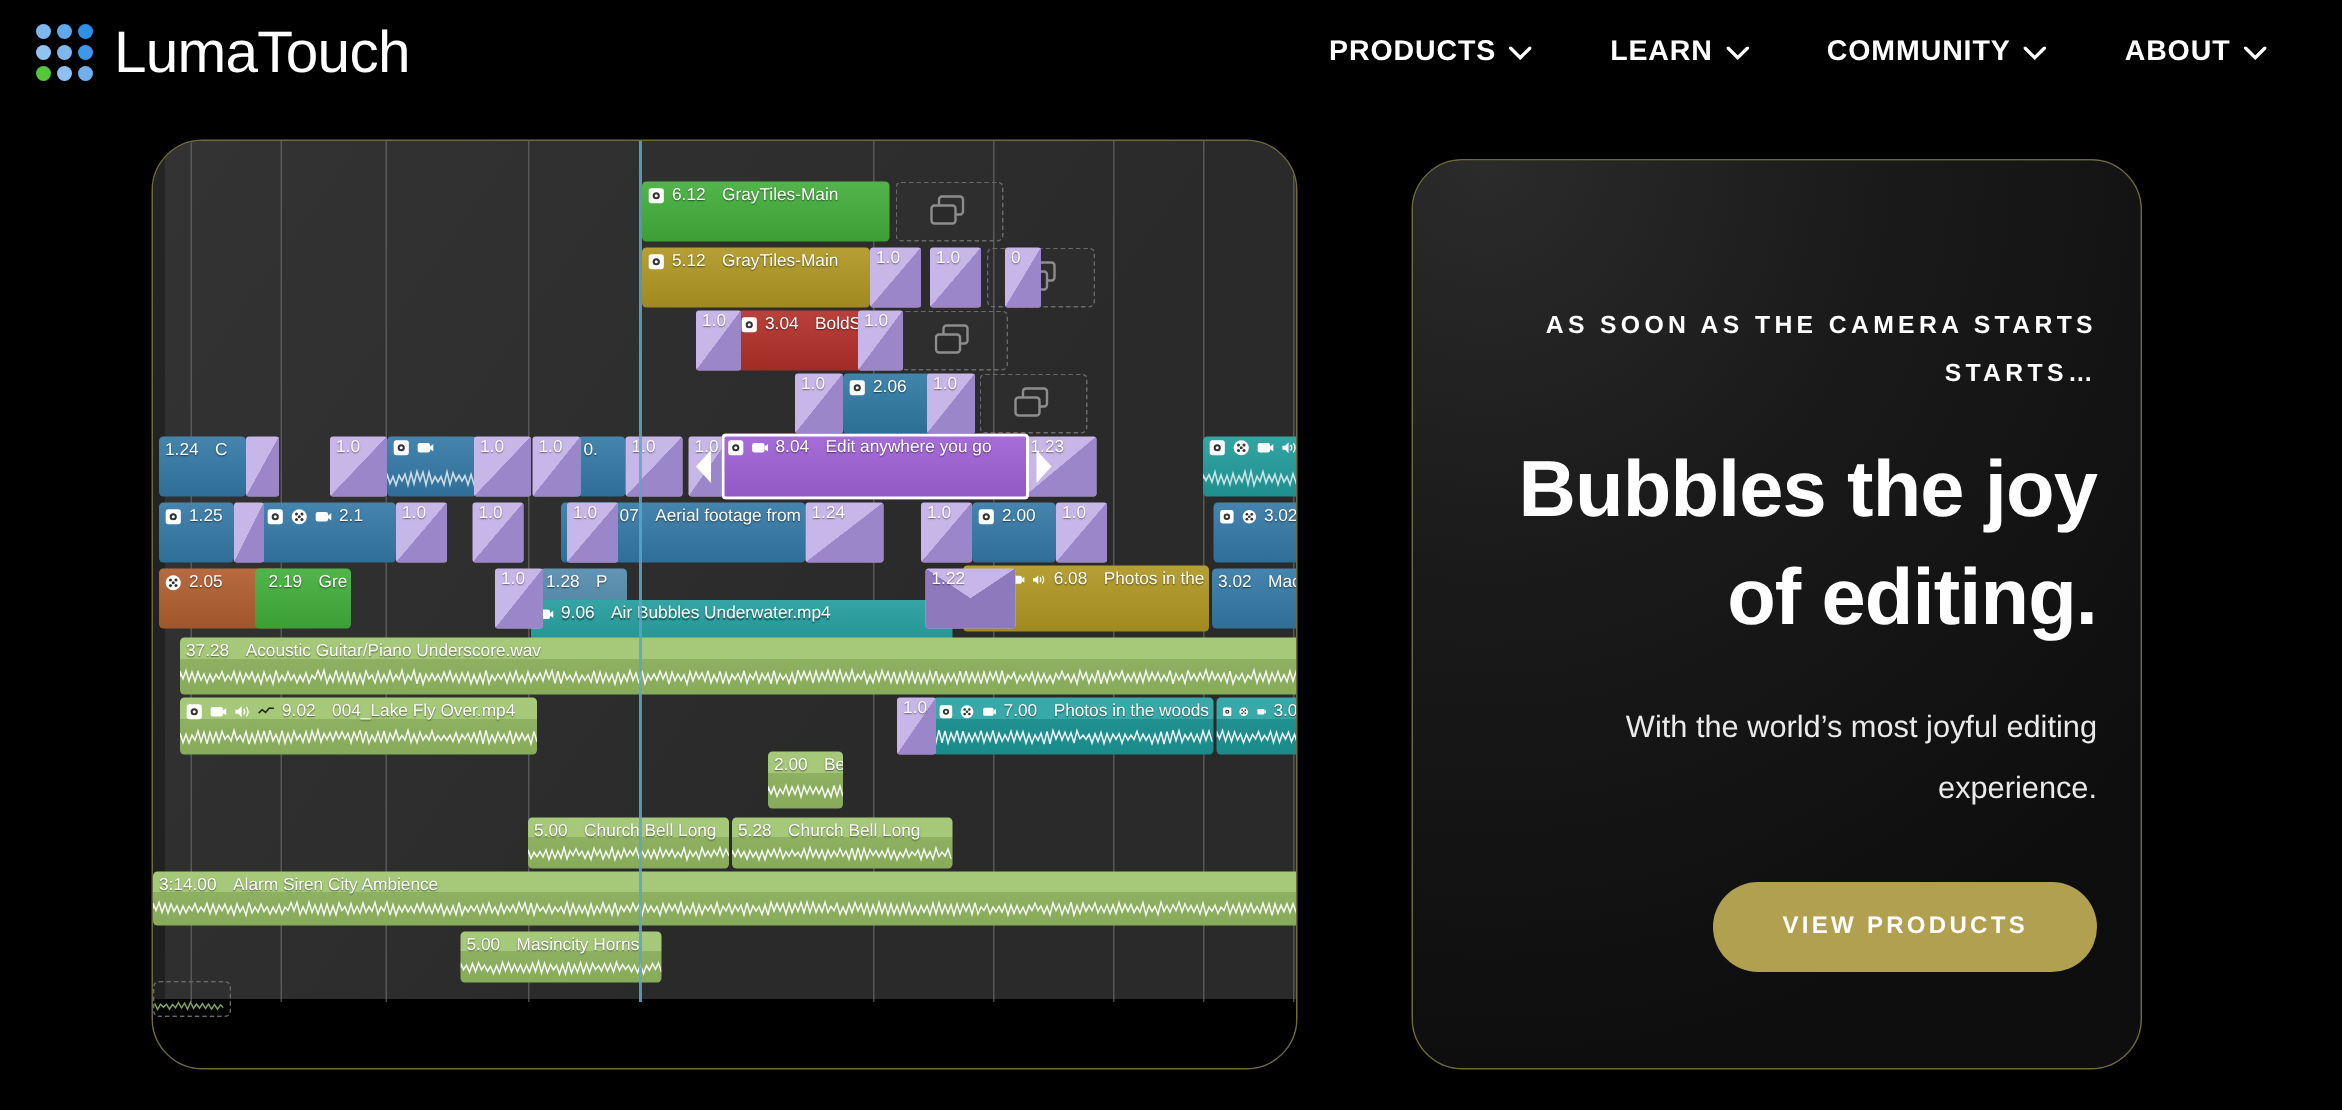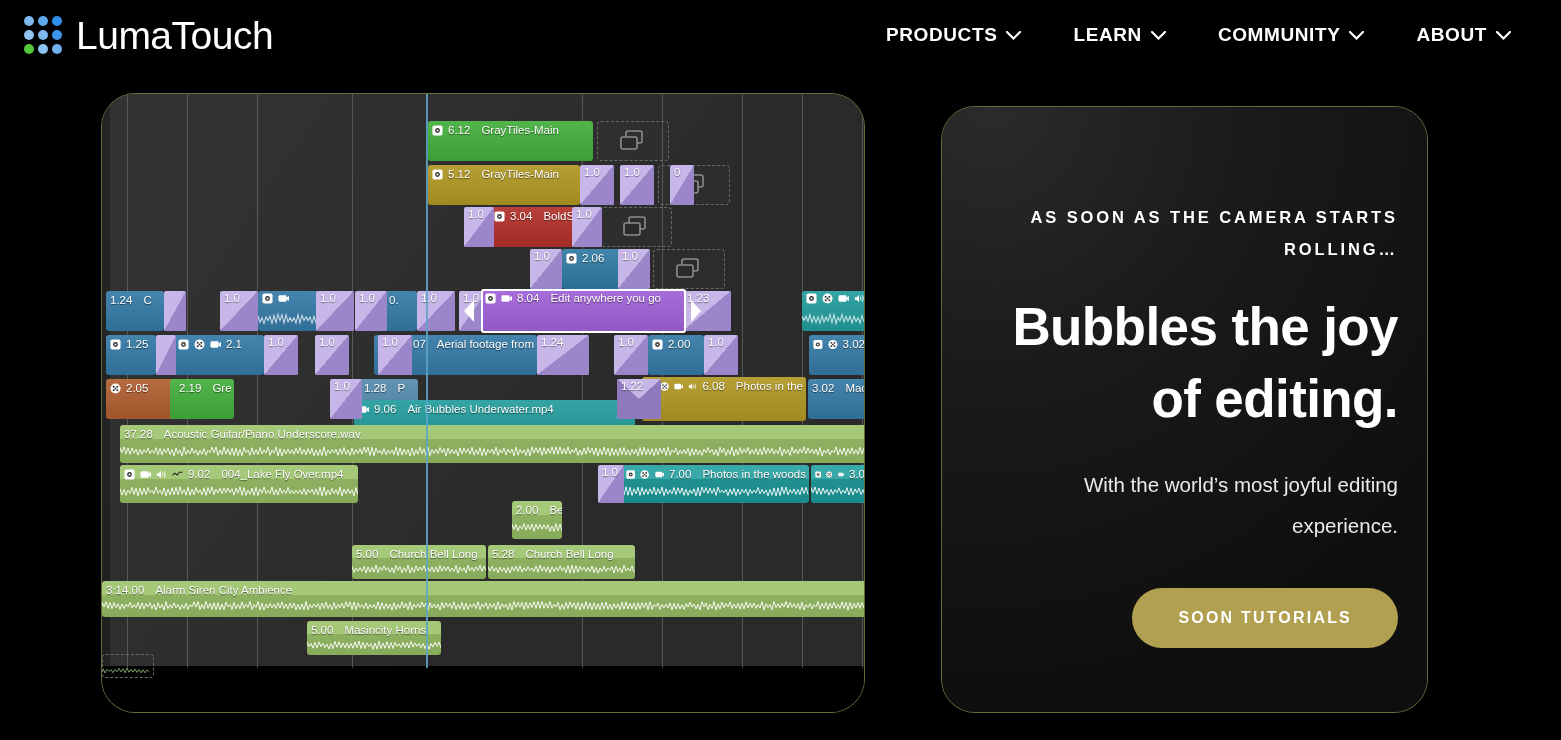--- a/index.html
+++ b/index.html
@@ -688,21 +688,21 @@
           <div class="tnum">1.0</div>
         </div>
         <div class="trans" style="left: 602px; top: 241px; width: 34px; height: 40px;">
           <div class="tri-dark"></div>
           <div class="tnum">1.0</div>
         </div>
         <div class="trans" style="left: 228px; top: 285px; width: 32px; height: 40px;">
           <div class="tri-dark"></div>
           <div class="tnum">1.0</div>
         </div>
-        <div class="trans" style="left: 515px; top: 285px; width: 44px; height: 40px;">
+        <div class="trans" style="left: 515px; top: 285px; width: 60px; height: 40px;">
           <div class="tri-x"></div>
           <div class="tnum">1.22</div>
         </div>
         <div class="trans" style="left: 496px; top: 371px; width: 26px; height: 38px;">
           <div class="tri-dark"></div>
           <div class="tnum">1.0</div>
         </div>
         <div class="ghost" style="left: 495px; top: 27px; width: 72px; height: 40px;">
           <svg width="26" height="22" viewBox="0 0 26 22" class="ic">
             <rect x="6" y="1" width="16" height="12" rx="2" fill="none" stroke="#8d8d8d" stroke-width="1.6"></rect>
@@ -735,22 +735,22 @@
         <div class="playhead" style="left: 324px; background: rgb(90, 166, 200);"></div>
       </div>
     <div class="tl-sheen"></div>
     <div class="tl-bottomband"></div>
   </div>
 
   <div class="info-panel">
     <div class="info-bg"></div>
     <div class="info-content">
       <div class="eyebrow">AS SOON AS THE CAMERA STARTS</div>
-      <div class="eyebrow">ROLLING…</div>
+      <div class="eyebrow">STARTS…</div>
       <div class="headline">Bubbles the joy of editing.</div>
       <div class="subline">With the world’s most joyful editing experience.</div>
       <div class="cta-wrap">
-        <button class="cta">SOON TUTORIALS</button>
+        <button class="cta">VIEW PRODUCTS</button>
       </div>
     </div>
   </div>
 
 </div>
 
 </body></html>

